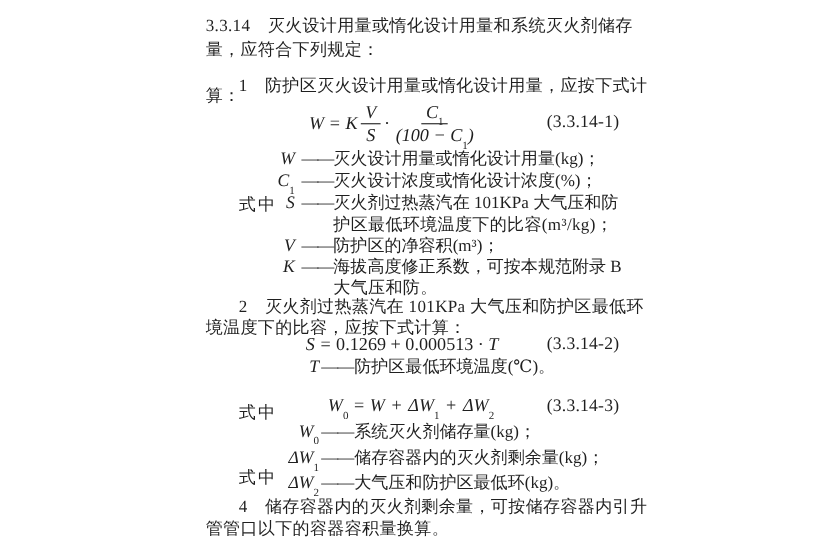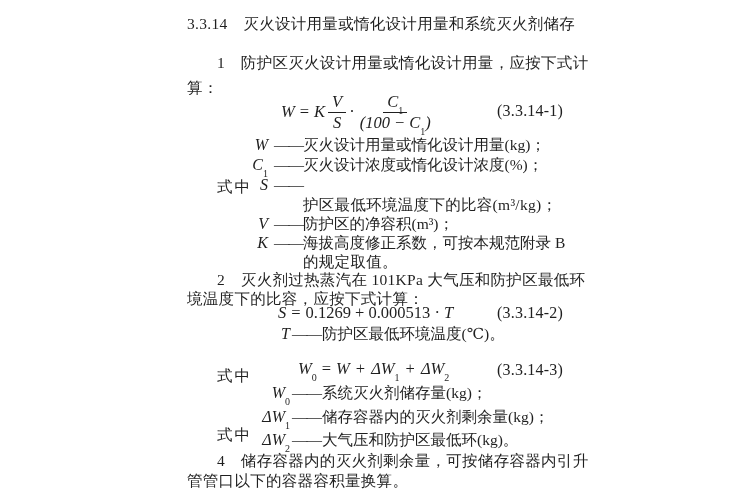--- a/index.html
+++ b/index.html
@@ -50,22 +50,23 @@
   .frac .num{display:block;padding:0 4px 2px;border-bottom:1.4px solid #1f1f1f;line-height:16px;text-align:center;}
   .frac .den{display:block;padding:2px 2px 0;line-height:16px;text-align:center;}
   .dotsep{margin:0 2px;font-style:normal;}
 </style>
 </head>
 <body>
 
 <div class="page">
 
   <div class="line" style="top:15px;left:187px">3.3.14　灭火设计用量或惰化设计用量和系统灭火剂储存</div>
+  <div class="line" style="top:37px;left:187px">量，应符合下列规定：</div>
 
-  <div class="line" style="top:54px;left:217px">1　防护区灭火设计用量或惰化设计用量，应按下式计</div>
+  <div class="line" style="top:70px;left:217px">1　防护区灭火设计用量或惰化设计用量，应按下式计</div>
   <div class="line" style="top:79px;left:187px">算：</div>
 
   <div class="eqrow" style="top:93px;height:38px">
     <div class="formula" style="left:94px;top:0;height:38px">
       <span class="it">W</span>
       <span class="op">=</span>
       <span class="it" style="margin-right:2px">K</span>
       <span class="frac">
         <span class="num it">V</span>
         <span class="den it">S</span>
@@ -86,33 +87,34 @@
     <span class="desc">灭火设计用量或惰化设计用量(kg)；</span>
   </div>
   <div class="defrow d1" style="top:156px">
     <span class="sym"><span class="it">C</span><sub class="s">1</sub></span>
     <span class="dash">——</span>
     <span class="desc">灭火设计浓度或惰化设计浓度(%)；</span>
   </div>
   <div class="defrow d1" style="top:176px">
     <span class="sym"><span class="it">S</span><sub class="s"></sub></span>
     <span class="dash">——</span>
+    <span class="desc">灭火剂过热蒸汽在 101KPa 大气压和防</span>
   </div>
   <div class="contline" style="top:196px;left:303px">护区最低环境温度下的比容(m³/kg)；</div>
   <div class="defrow d1" style="top:215px">
     <span class="sym"><span class="it">V</span><sub class="s"></sub></span>
     <span class="dash">——</span>
     <span class="desc">防护区的净容积(m³)；</span>
   </div>
   <div class="defrow d1" style="top:234px">
     <span class="sym"><span class="it">K</span><sub class="s"></sub></span>
     <span class="dash">——</span>
     <span class="desc">海拔高度修正系数，可按本规范附录 B</span>
   </div>
-  <div class="contline" style="top:253px;left:303px">的规定取值。</div>
+  <div class="contline" style="top:253px;left:303px">大气压和防。</div>
 
   <div class="line" style="top:271px;left:217px">2　灭火剂过热蒸汽在 101KPa 大气压和防护区最低环</div>
   <div class="line" style="top:290px;left:187px">境温度下的比容，应按下式计算：</div>
 
   <div class="eqrow" style="top:303px;height:20px">
     <div class="formula" style="left:91px;top:0;height:20px">
       <span class="it">S</span>
       <span class="op">=</span>
       <span class="rm">0.1269 + 0.000513</span>
       <span class="dotsep" style="margin:0 4px">·</span>

